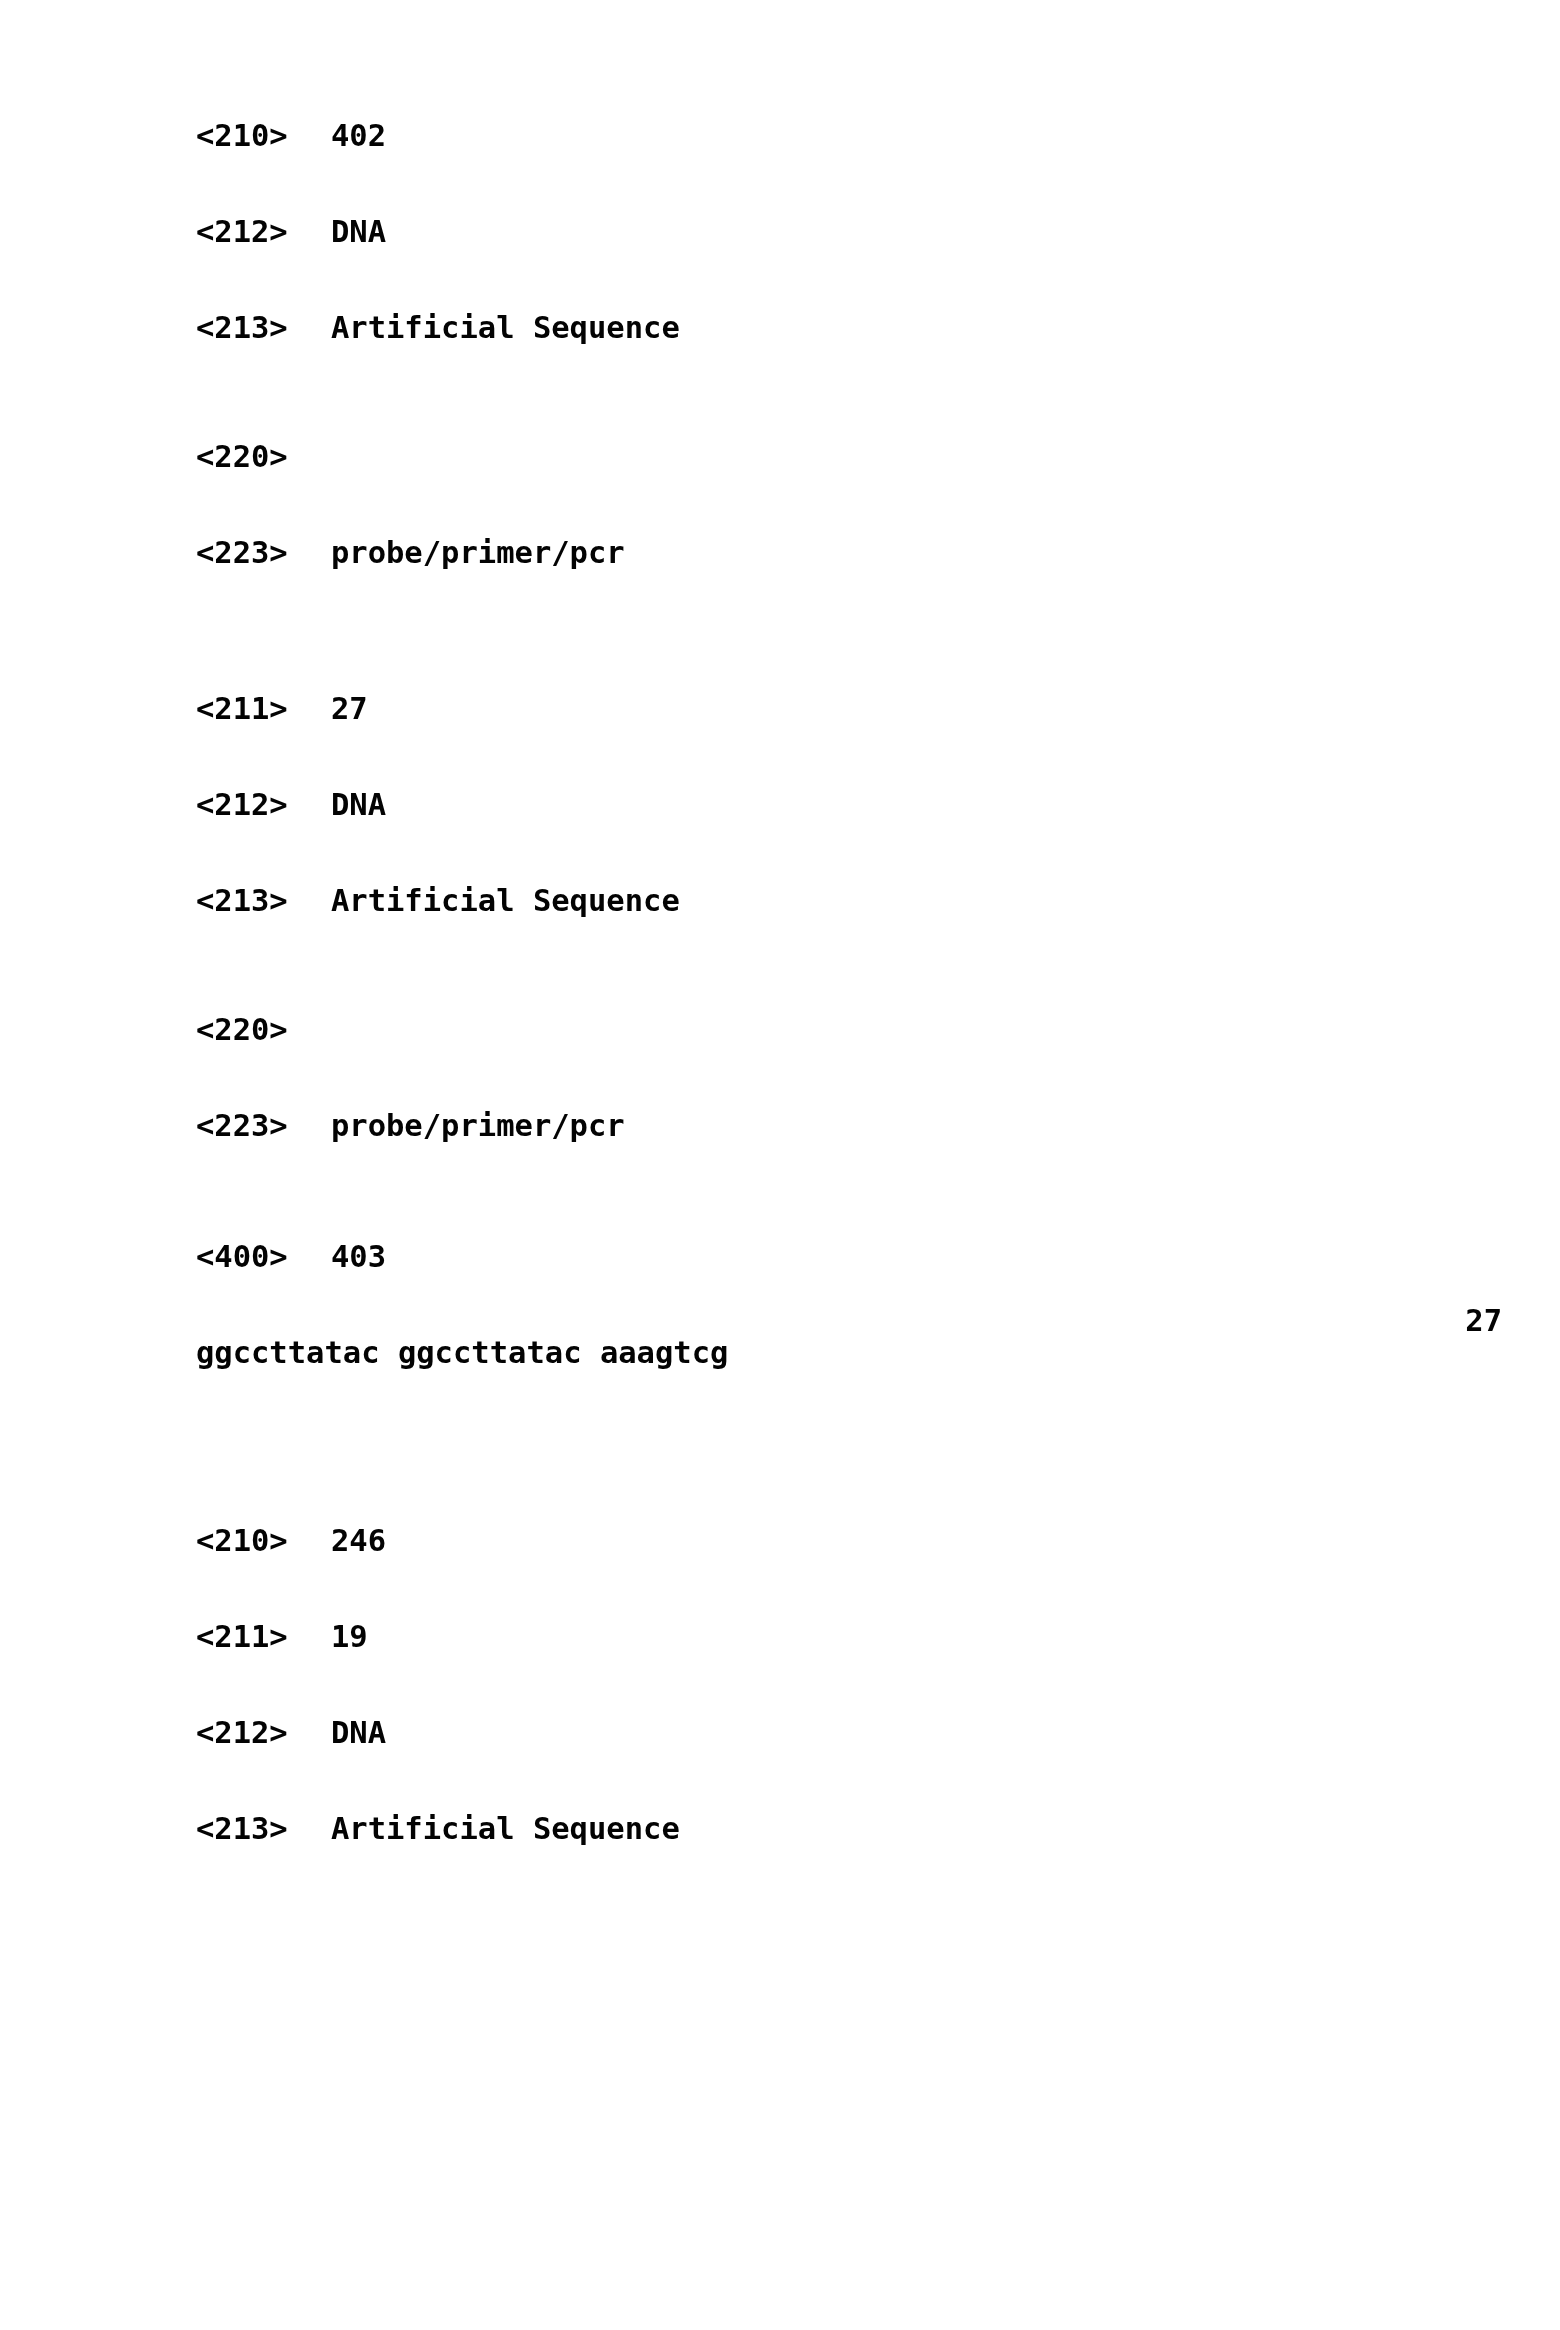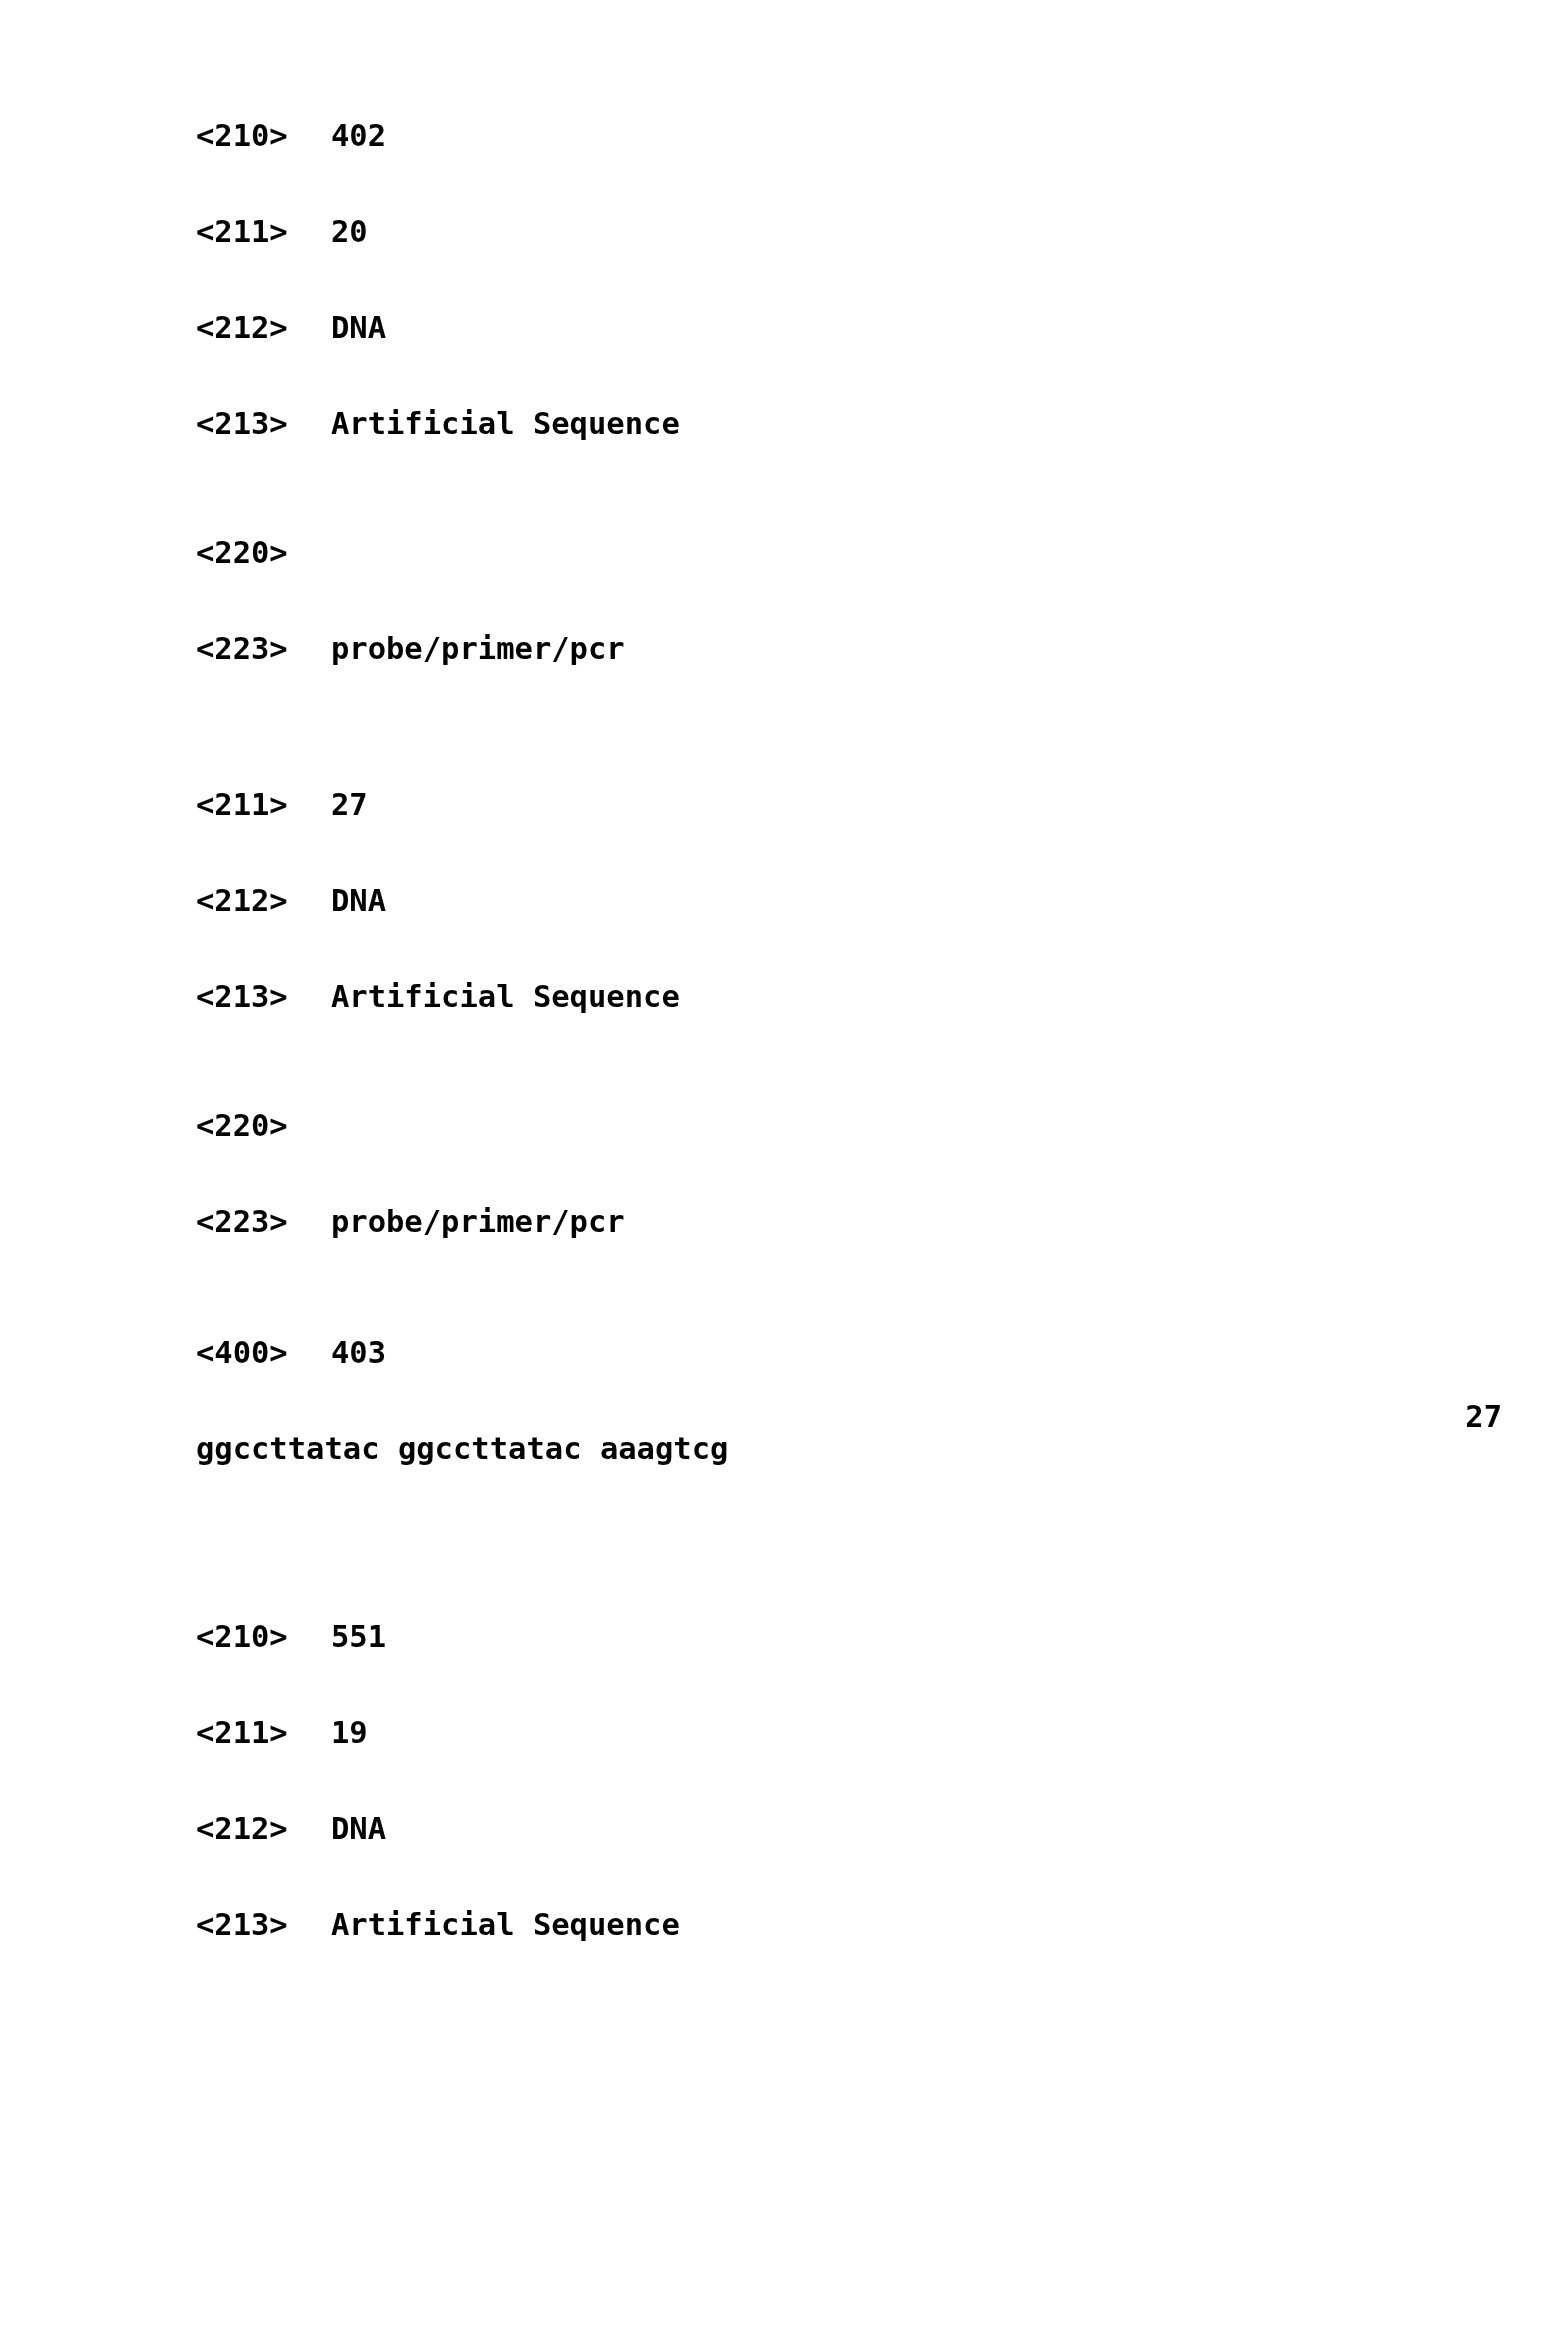--- a/index.html
+++ b/index.html
@@ -33,23 +33,20 @@
 </style>
 </head>
 <body>
 
 <main class="page">
   <div id="blocks-container">
   <section class="seq-block">
     <div class="id-group">
       <div class="line">
         <span class="tag">&lt;210&gt;</span><span class="val">402</span>
-      </div>
-      <div class="line">
-        <span class="tag">&lt;211&gt;</span><span class="val">20</span>
       </div>
       <div class="line">
         <span class="tag">&lt;212&gt;</span><span class="val">DNA</span>
       </div>
       <div class="line">
         <span class="tag">&lt;213&gt;</span><span class="val">Artificial Sequence</span>
       </div>
     </div>
     <div class="feature-group">
       <div class="line">
@@ -88,21 +85,21 @@
       <div class="line seq-line">
         <span class="seq-text">ggccttatac ggccttatac aaagtcg</span>
         <span class="seq-length">27</span>
       </div>
     </div>
   </section>
 
   <section class="seq-block">
     <div class="id-group">
       <div class="line">
-        <span class="tag">&lt;210&gt;</span><span class="val">551</span>
+        <span class="tag">&lt;210&gt;</span><span class="val">246</span>
       </div>
       <div class="line">
         <span class="tag">&lt;211&gt;</span><span class="val">19</span>
       </div>
       <div class="line">
         <span class="tag">&lt;212&gt;</span><span class="val">DNA</span>
       </div>
       <div class="line">
         <span class="tag">&lt;213&gt;</span><span class="val">Artificial Sequence</span>
       </div>

